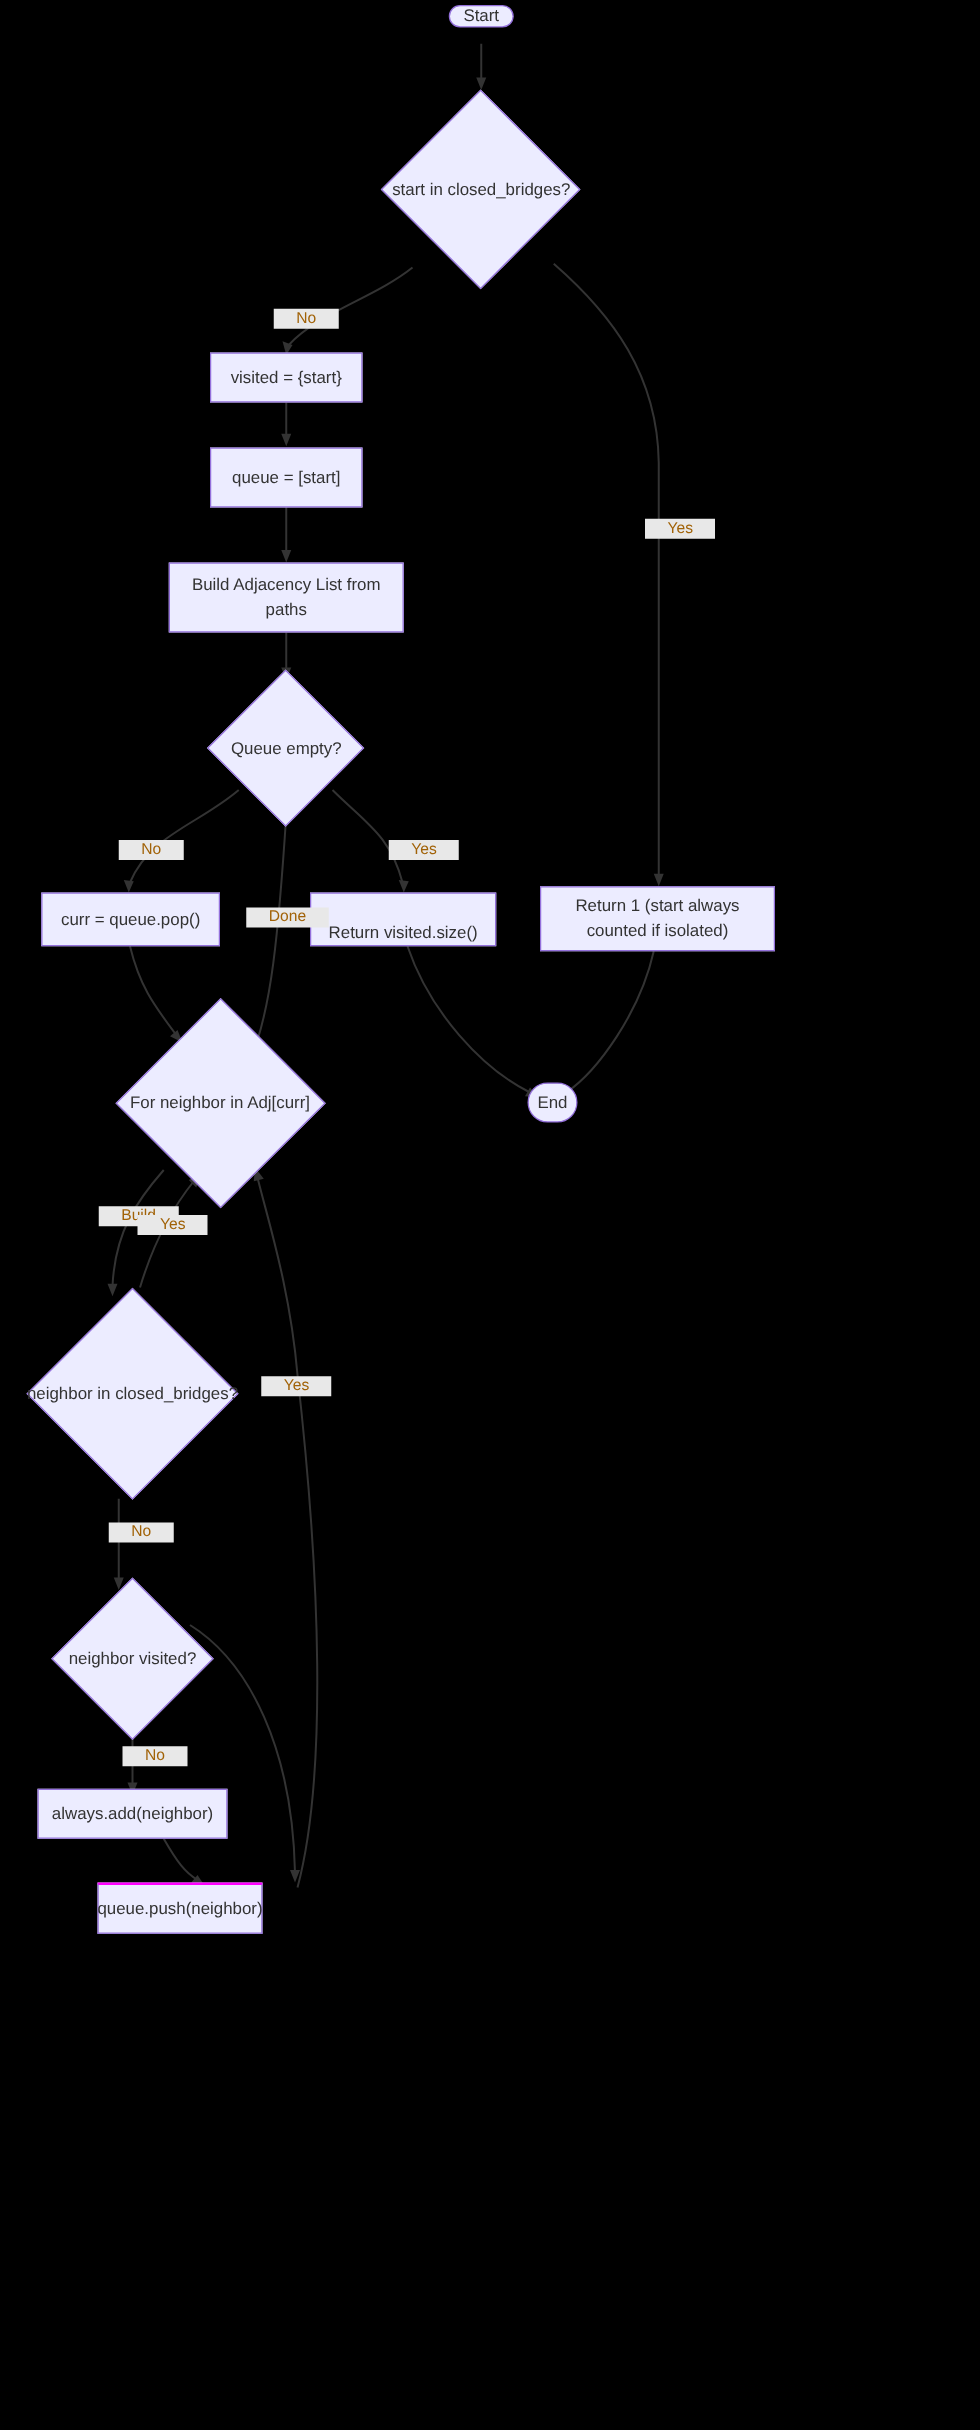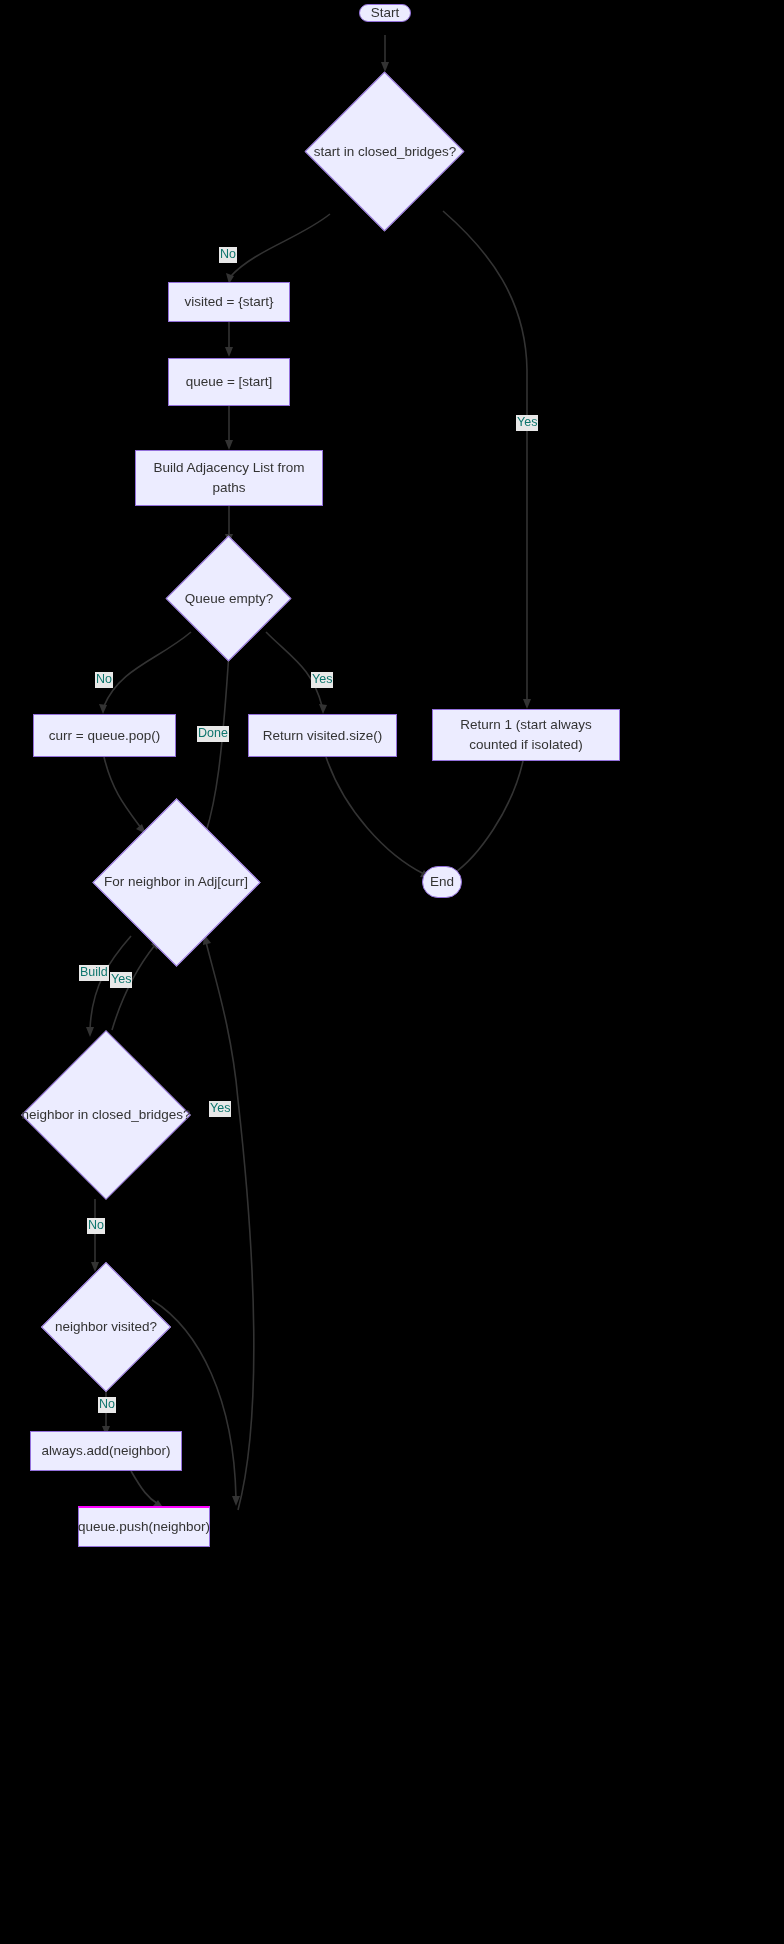--- a/index.html
+++ b/index.html
@@ -77,25 +77,25 @@
     white-space: nowrap;
   }
   .node .label {
     position: relative;
     z-index: 2;
   }
   
   .edge-label {
     position: absolute;
     background: #E8E8E8;
-    color: #0f766e;
+    color: #a16207;
     font-size: 12.5px;
     font-family: "Liberation Sans", sans-serif;
     line-height: 1.1;
-    padding: 1px 1px;
+    padding: 1px 18px;
     white-space: nowrap;
     z-index: 5;
   }
 </style>
 </head>
 <body>
 
 <div id="canvas">
 
   <svg id="wires" viewBox="0 0 784 1944">
@@ -181,21 +181,21 @@
 
   <div class="node rect" style="left:33px; top:714px; width:143px; height:43px;">
     <span class="label">curr = queue.pop()</span>
   </div>
 
   <div class="node diamond" style="left:166px; top:536px; width:126px; height:126px;">
     <span class="dshape" style="left:18.4px; top:18.4px; width:89px; height:89px;"></span>
     <span class="label">Queue empty?</span>
   </div>
 
-  <div class="node rect" style="left:248px; top:714px; width:149px; height:43px;">
+  <div class="node rect" style="left:248px; top:714px; width:149px; height:43px;align-items:flex-end;">
     <span class="label">Return visited.size()</span>
   </div>
 
   <div class="node rect" style="left:432px; top:709px; width:188px; height:52px;">
     <span class="label">Return 1 (start always counted if isolated)</span>
   </div>
 
   <div class="node diamond" style="left:92px; top:798px; width:168px; height:168px;">
     <span class="dshape" style="left:24.6px; top:24.6px; width:119px; height:119px;"></span>
     <span class="label">For neighbor in Adj[curr]</span>

